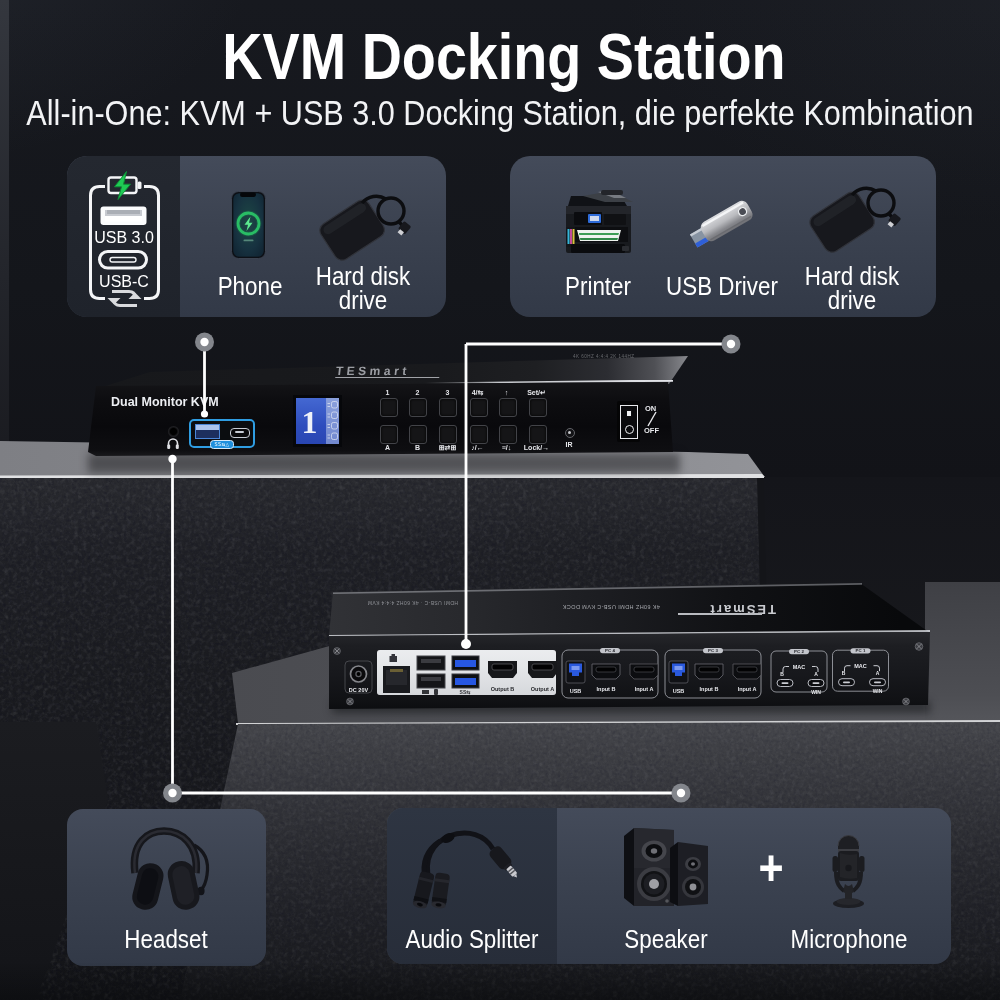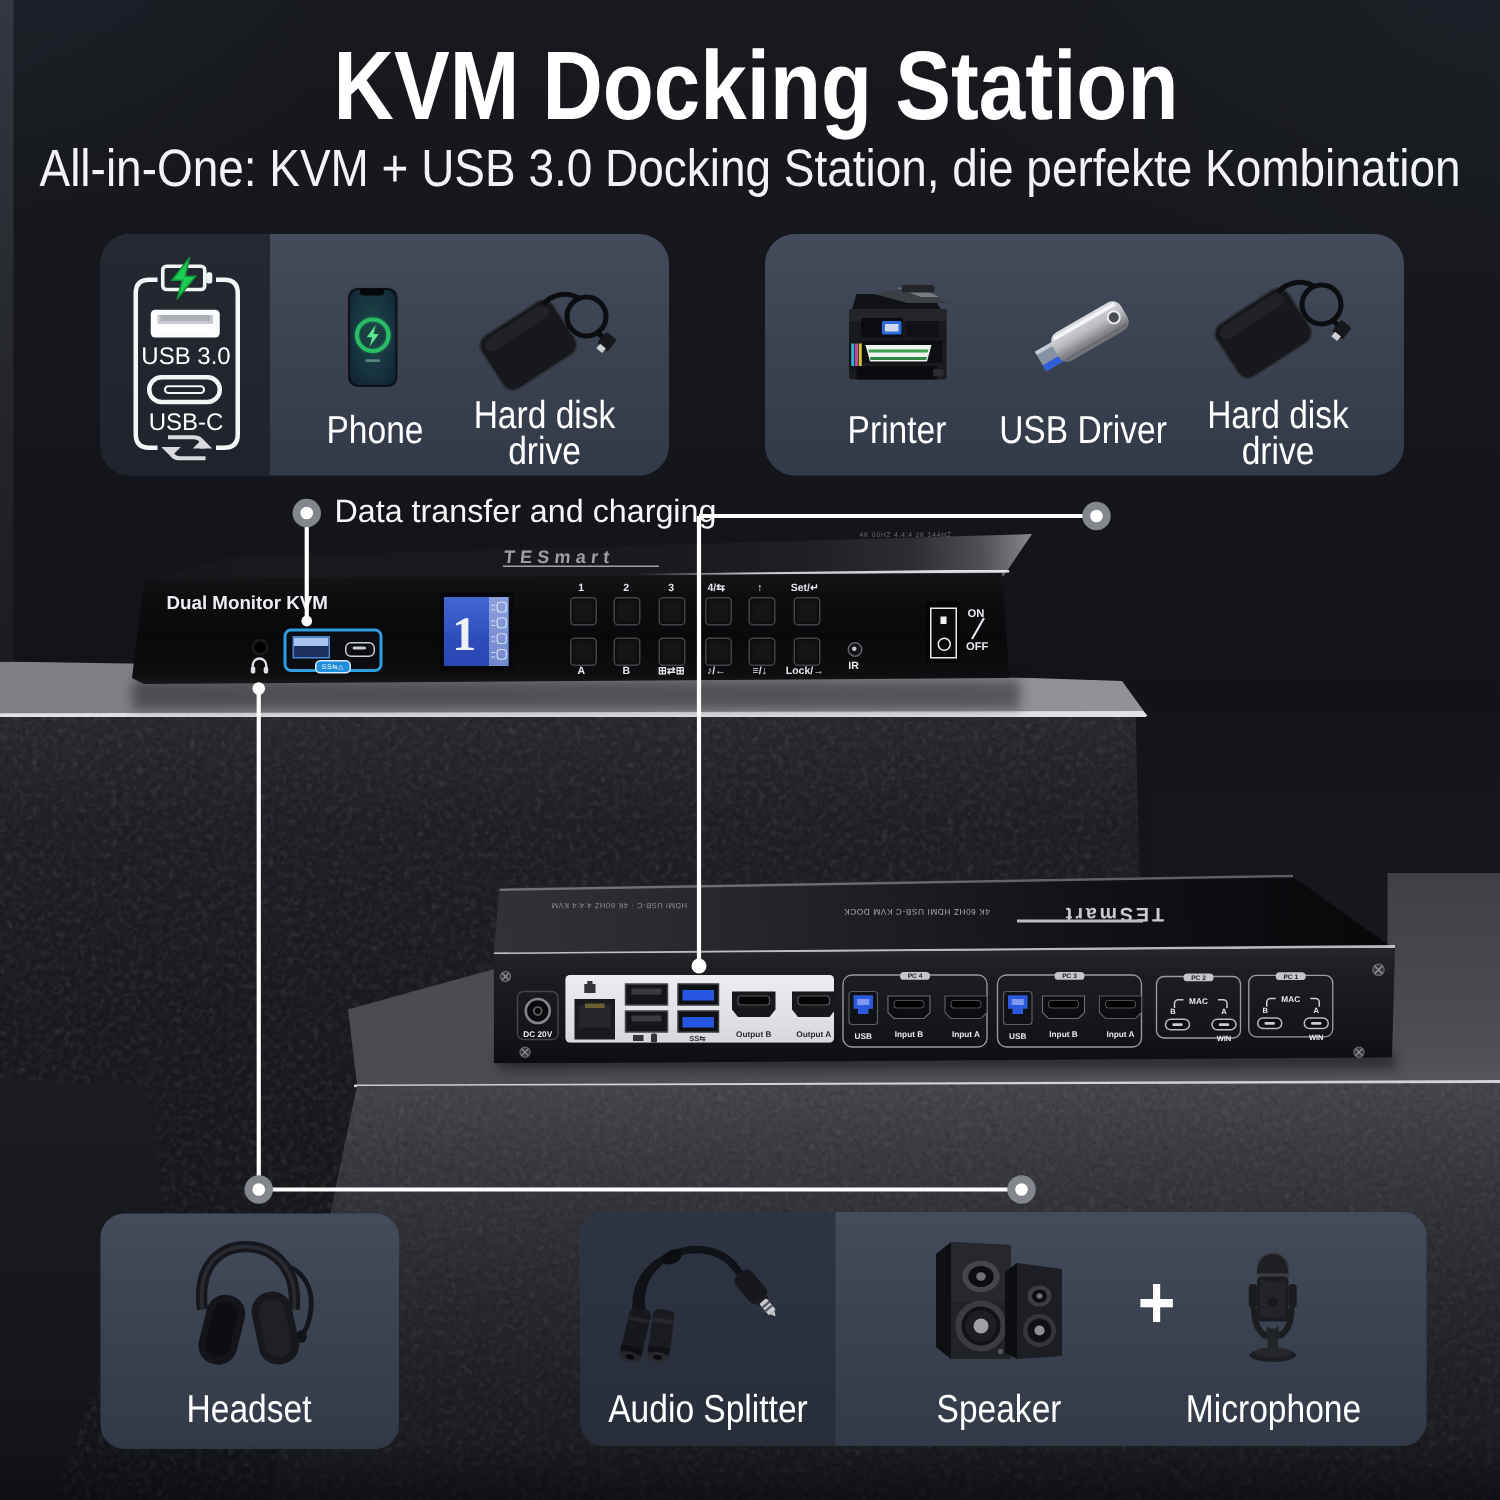--- a/index.html
+++ b/index.html
@@ -551,19 +551,18 @@
       <circle cx="731" cy="344" r="4.2" fill="#ffffff"></circle>
       <circle cx="172.5" cy="793" r="9.5" fill="#83868c"></circle>
       <circle cx="172.5" cy="793" r="4.2" fill="#ffffff"></circle>
       <circle cx="681" cy="793" r="9.5" fill="#83868c"></circle>
       <circle cx="681" cy="793" r="4.2" fill="#ffffff"></circle>
       <circle cx="204.5" cy="414" r="3.6" fill="#fff"></circle>
       <circle cx="172.5" cy="459" r="4.2" fill="#fff"></circle>
       <circle cx="466" cy="644" r="5" fill="#fff"></circle>
     </g>
   </svg>
-  <div class="abs" id="cotext">Data transfer and charging</div>
   <div class="abs" style="left:0;top:962px;width:1000px;height:38px;
     background:linear-gradient(180deg,rgba(10,11,13,0),rgba(8,9,11,0.5));"></div>
 
   <div class="abs" id="title">KVM Docking Station</div>
   <div class="abs" id="subtitle">All-in-One: KVM + USB 3.0 Docking Station, die perfekte Kombination</div>
 </div>
 
 </body></html>

